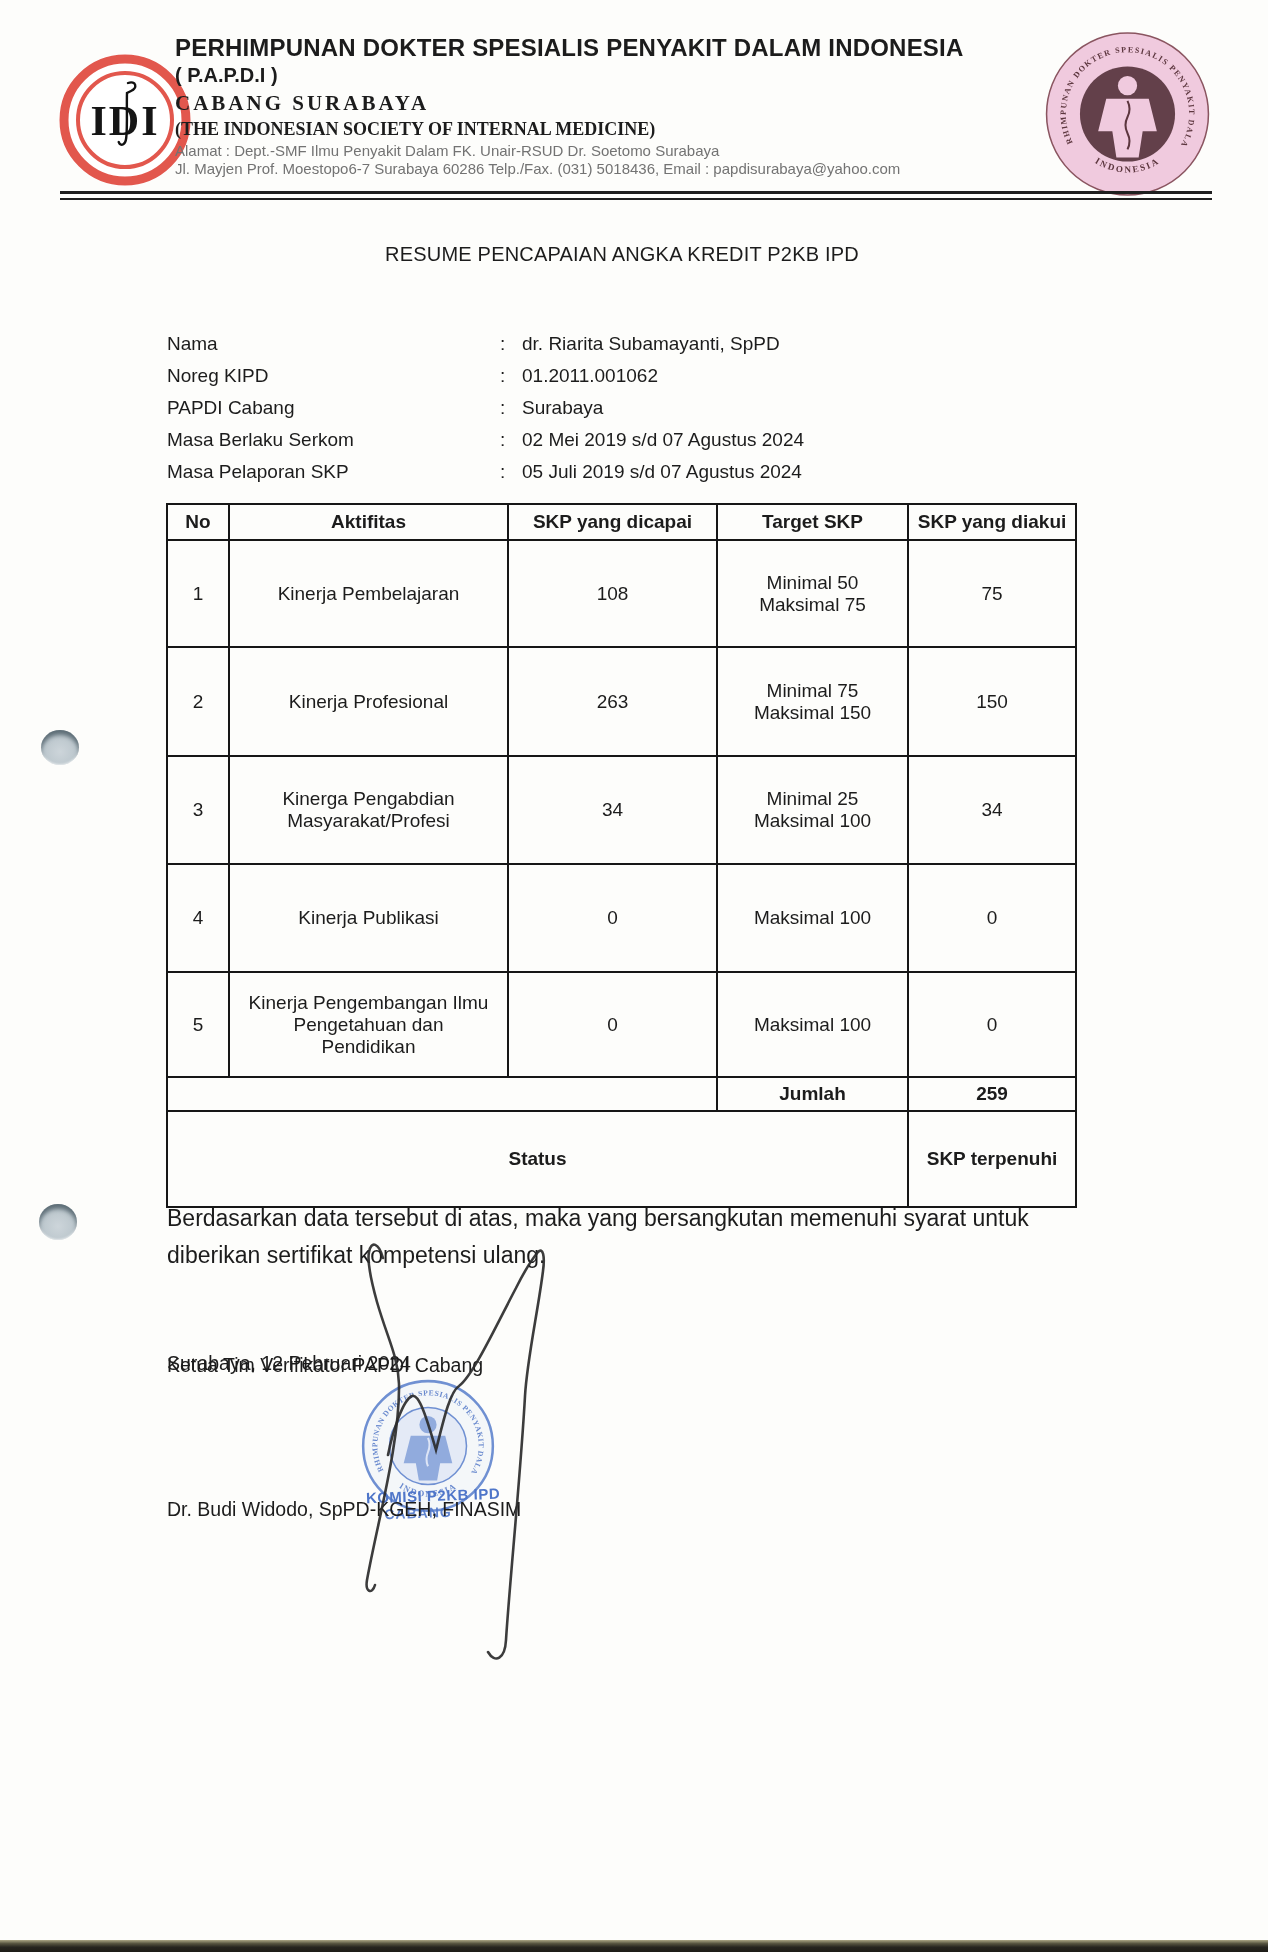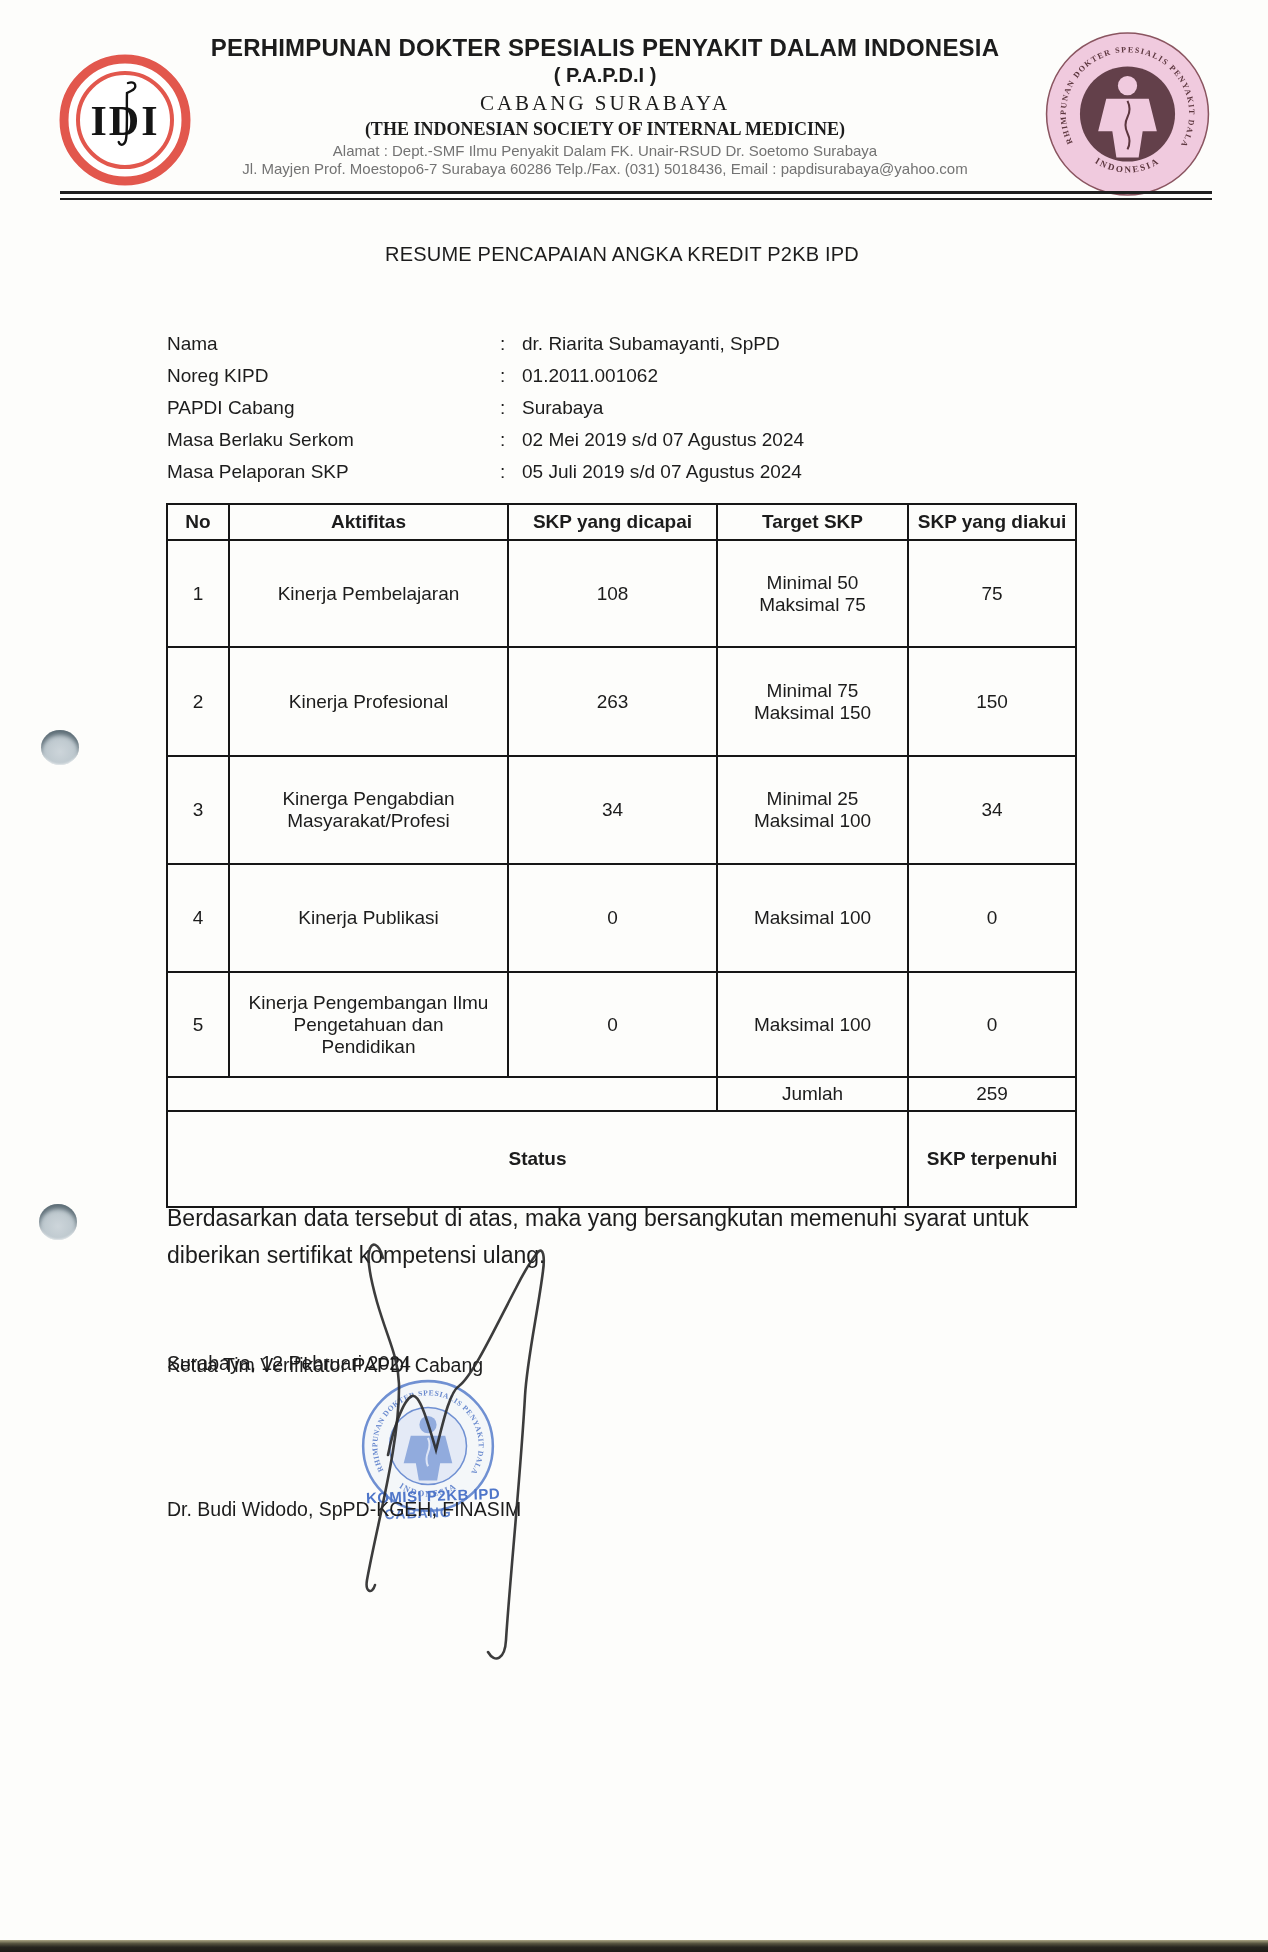--- a/index.html
+++ b/index.html
@@ -2,24 +2,24 @@
 <html><head>
 <meta charset="utf-8">
 <style>
   html,body { margin:0; padding:0; background:#e8e8e8; }
   .page {
     position:relative; width:1268px; height:1952px; margin:0 auto;
     background:#fdfdfb; overflow:hidden;
     font-family:"Liberation Sans", sans-serif; color:#1c1c1c;
   }
   
-  .hdr-text { position:absolute; left:160px; top:34px; width:890px; text-align:center; }
+  .hdr-text { position:absolute; left:175px; top:34px; width:890px; }
   .hdr-org     { font-size:24px; font-weight:bold; line-height:28px; letter-spacing:.2px; }
   .hdr-abbr    { font-size:20px; font-weight:bold; line-height:27px; }
-  .hdr-branch  { font-family:"Liberation Serif", serif; font-size:21px; font-weight:normal; letter-spacing:3px; line-height:28px; }
+  .hdr-branch  { font-family:"Liberation Serif", serif; font-size:21px; font-weight:bold; letter-spacing:3px; line-height:28px; }
   .hdr-eng     { font-family:"Liberation Serif", serif; font-size:18px; font-weight:bold; line-height:25px; }
   .hdr-addr    { font-size:15px; line-height:18px; color:#737373; font-stretch:condensed; }
   .hdr-rule { position:absolute; left:60px; top:191px; width:1152px; height:4px;
               border-top:3px solid #1f1f1f; border-bottom:2px solid #1f1f1f; }
   .logo-idi   { position:absolute; left:55px;  top:50px; }
   .logo-papdi { position:absolute; left:1040px; top:28px; }
   
   .doc-title { position:absolute; left:172px; top:243px; width:900px; text-align:center;
                font-size:20px; font-weight:normal; letter-spacing:.2px; }
   .identity { position:absolute; left:167px; top:328px; font-size:19px; }
@@ -28,21 +28,21 @@
   .id-sep   { width:22px; }
   .id-value { }
   
   .credit-table { position:absolute; left:166px; top:503px; }
   table { border-collapse:collapse; table-layout:fixed; width:909px; background:transparent; }
   td { border:2px solid #161616; text-align:center; vertical-align:middle;
        font-size:19px; padding:2px 1px; white-space:pre-line; }
   tr.t-head td { height:30px; font-weight:bold; }
   tr.t-r1 td { height:101px; } tr.t-r2 td { height:103px; } tr.t-r3 td { height:102px; }
   tr.t-r4 td { height:102px; } tr.t-r5 td { height:99px; }
-  tr.t-sum td { height:28px; font-weight:normal; }
+  tr.t-sum td { height:28px; font-weight:bold; }
   tr.t-status td { height:90px; font-weight:bold;border-radius:10px; }
   
   .statement { position:absolute; left:167px; top:1200px; width:958px;
                font-size:23px; line-height:37px; }
   .place-date { position:absolute; left:167px; top:1352px; font-size:19.5px; }
   .signer-role { position:absolute; left:167px; top:1354px; font-size:19.5px; }
   .signer-name { position:absolute; left:167px; top:1498px; font-size:19.5px; z-index:6; }
   
   .stamp { position:absolute; left:352px; top:1372px; z-index:4; opacity:.92; }
   .stamp-line1 { position:absolute; left:348px; top:1487px; width:170px; text-align:center;

